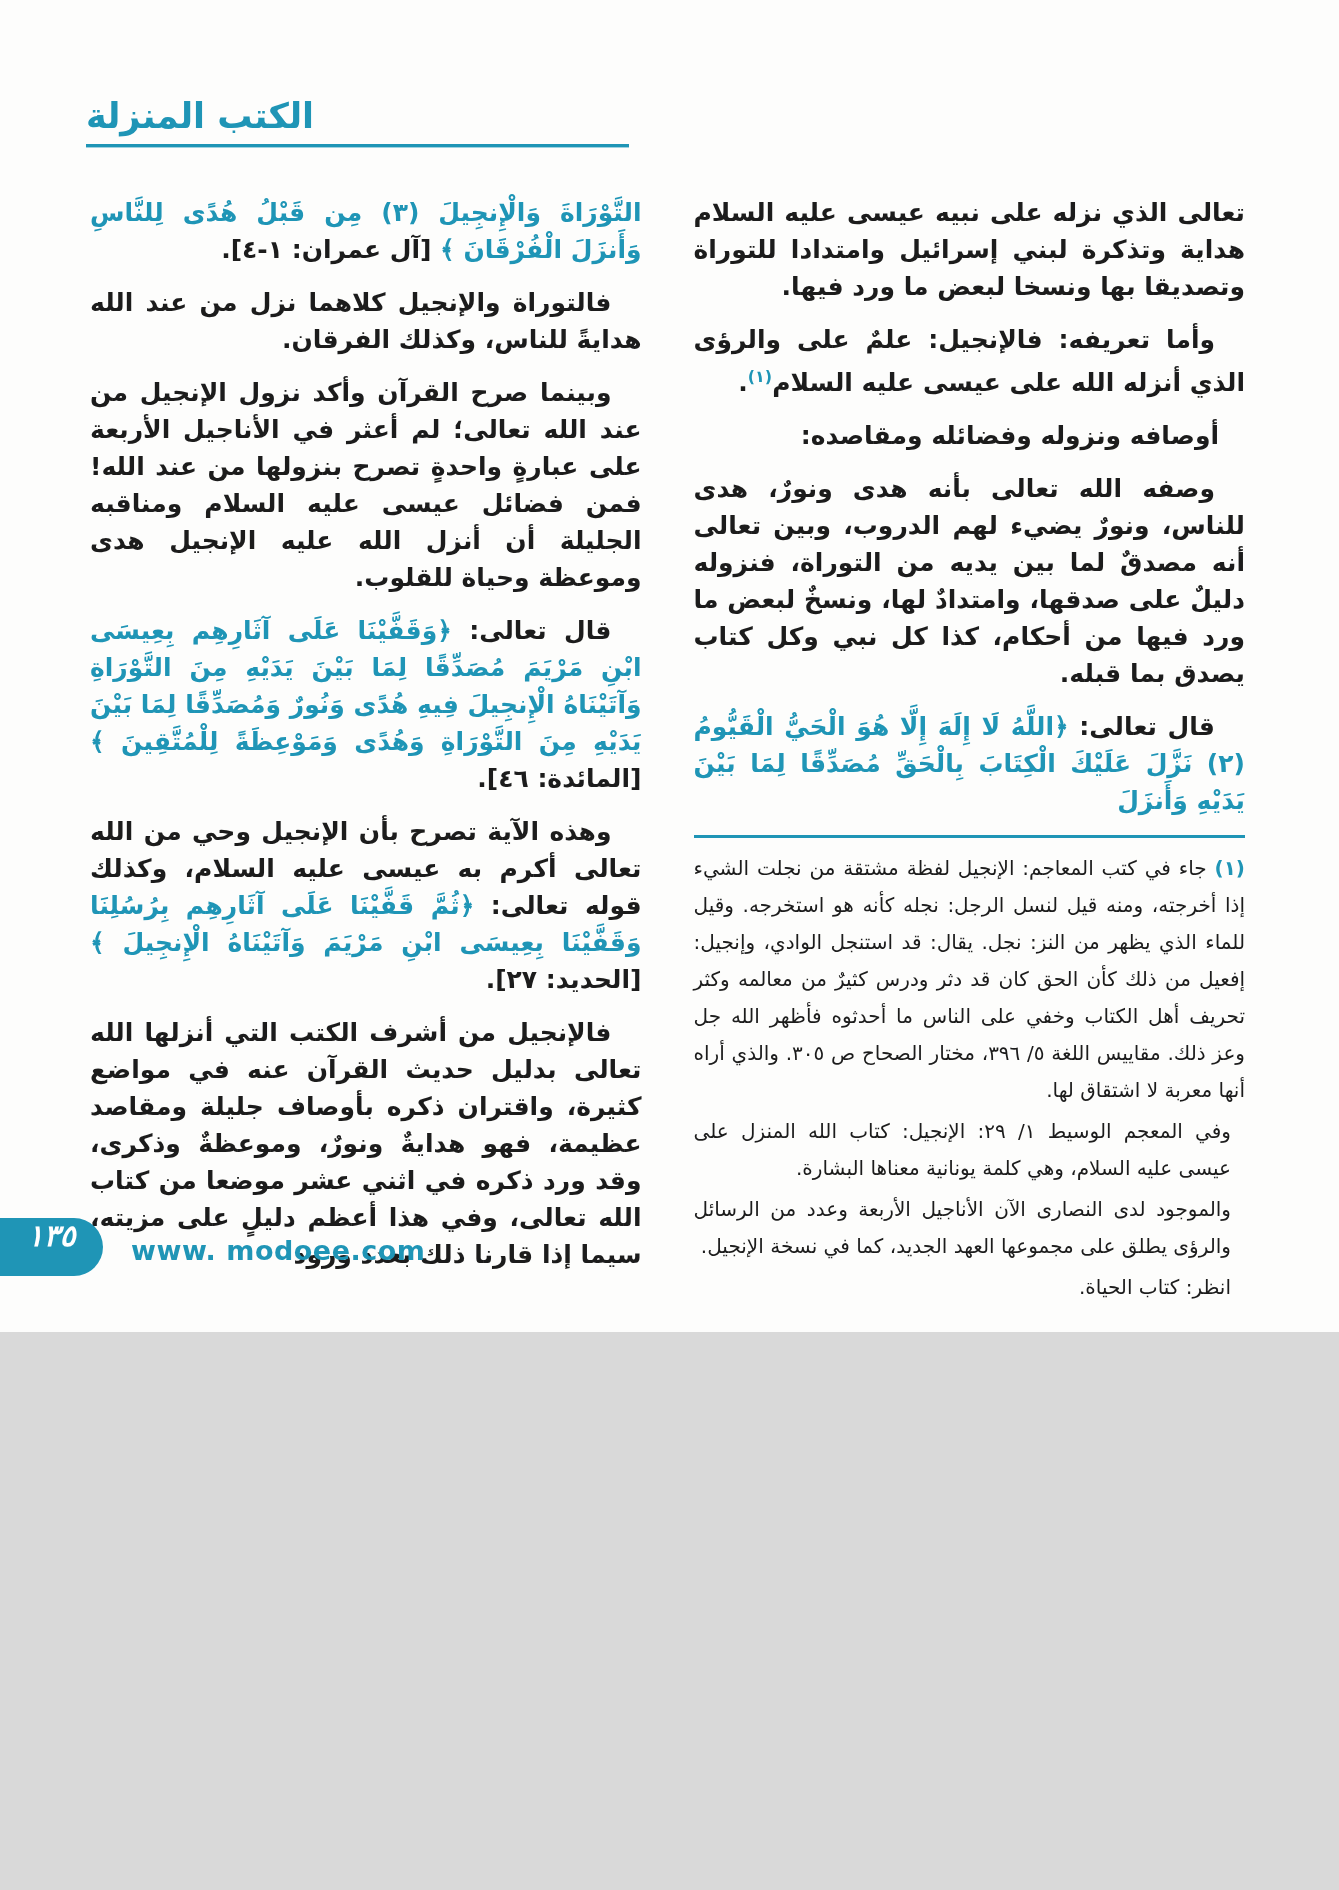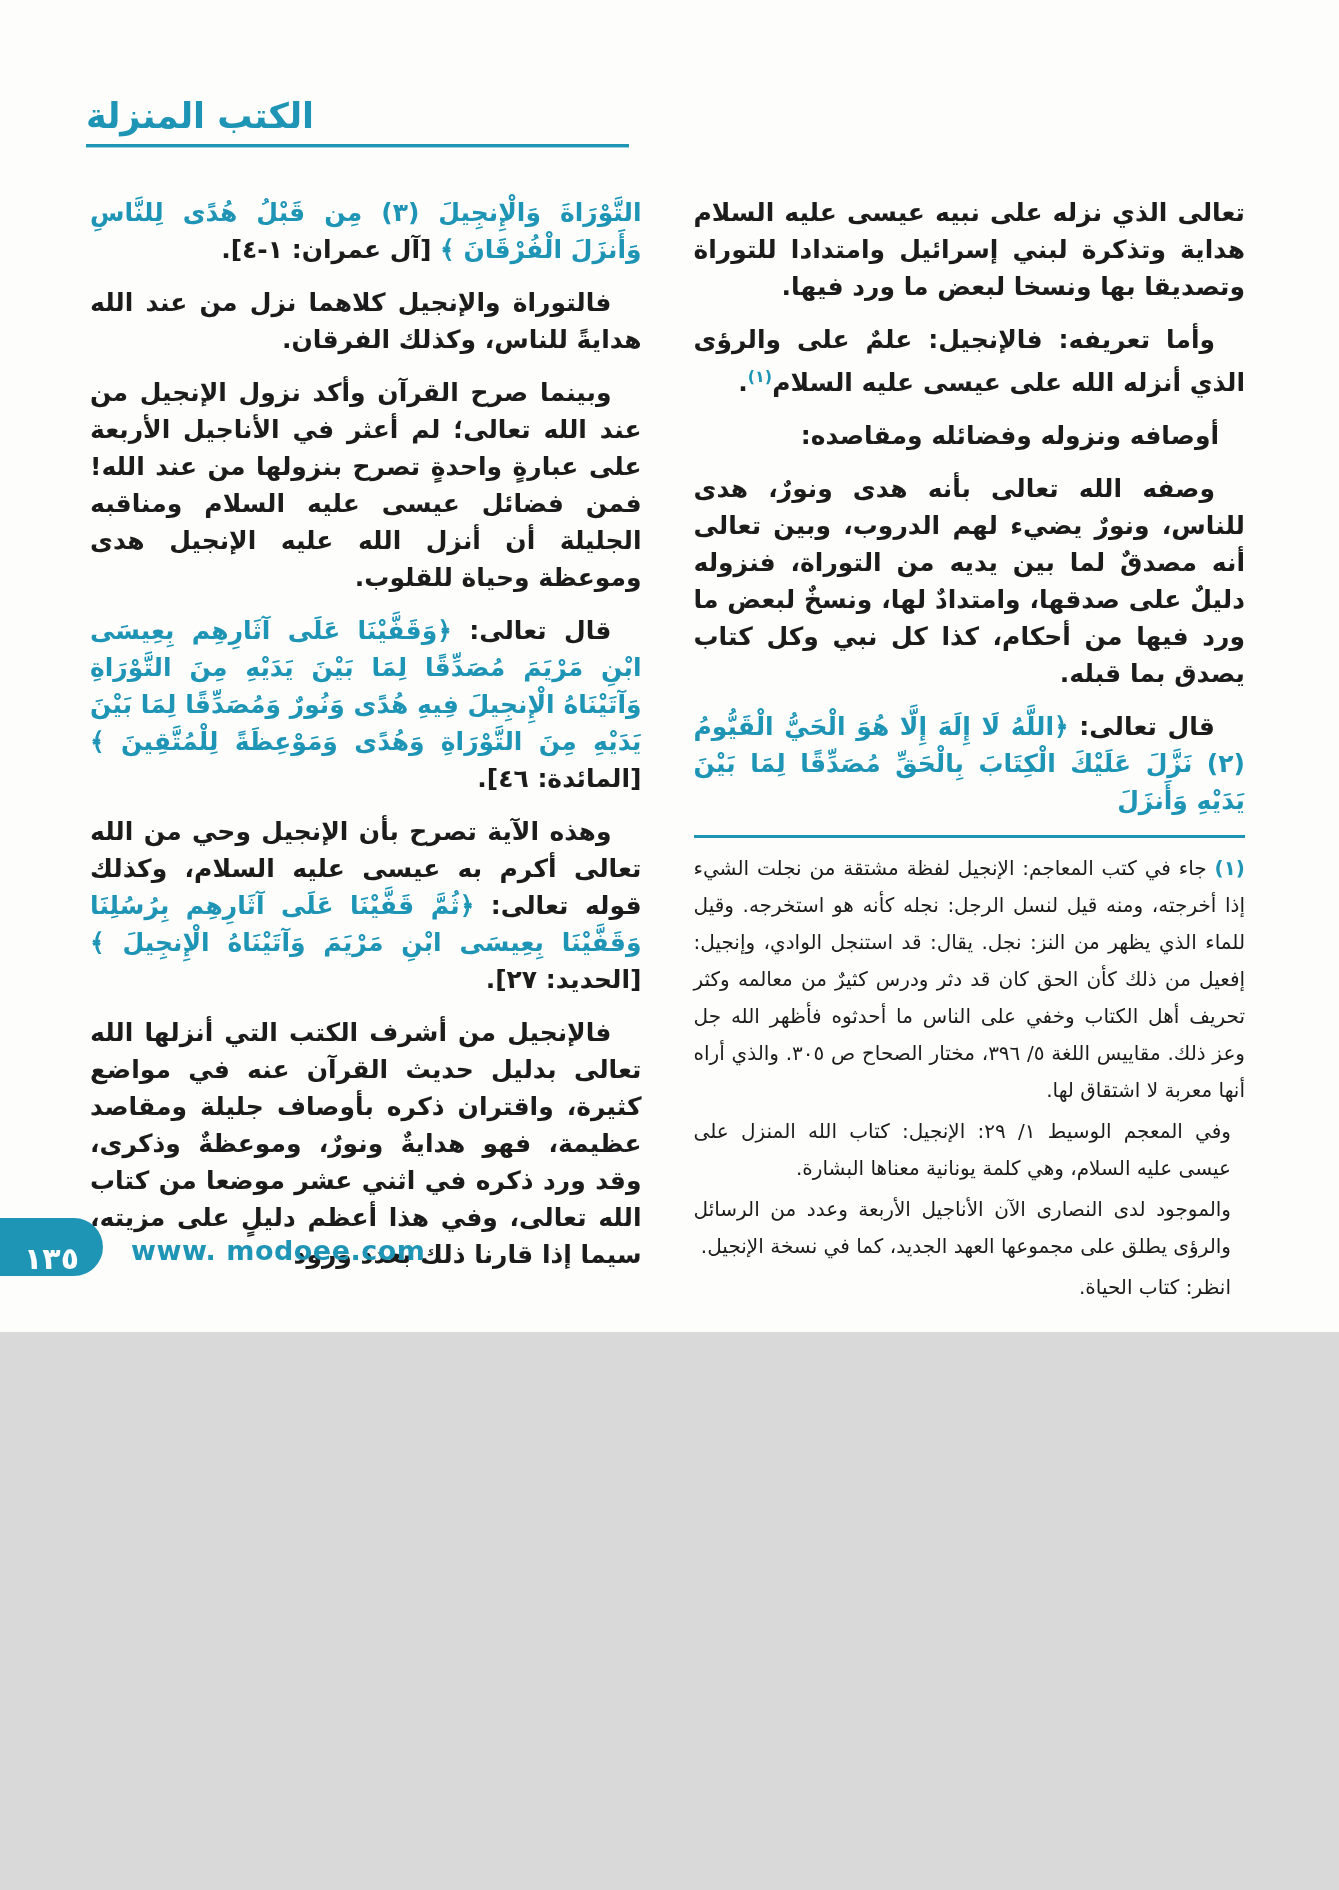--- a/index.html
+++ b/index.html
@@ -91,23 +91,24 @@
     left: 0;
     bottom: 56px;
     width: 103px;
     height: 58px;
     background: var(--accent, #1f95b6);
     border-radius: 0 29px 29px 0;
     color: #ffffff;
     font-size: 30px;
     font-weight: bold;
     display: flex;
-    align-items: flex-end;
+    align-items: flex-start;
     justify-content: center;
     direction: rtl;
+    font-style: italic;
   }
   .website {
     position: absolute;
     left: 131px;
     bottom: 66px;
     direction: ltr;
     color: var(--accent, #1f95b6);
     font-size: 27px;
     font-weight: bold;
     letter-spacing: 0.5px;

